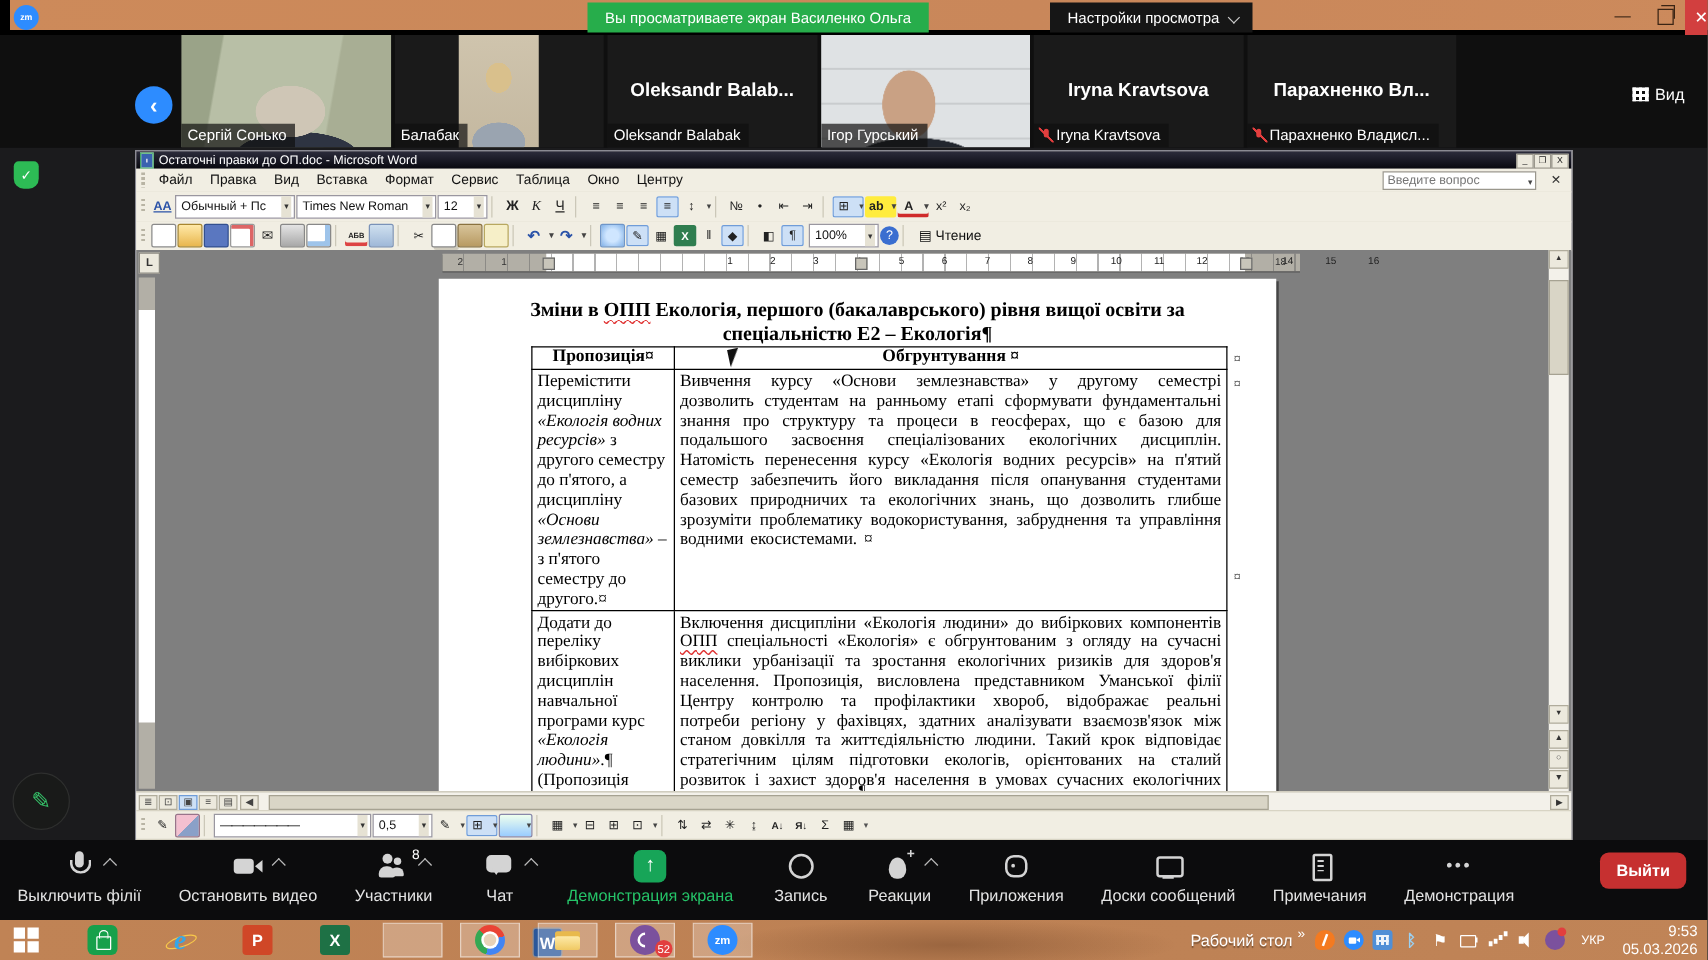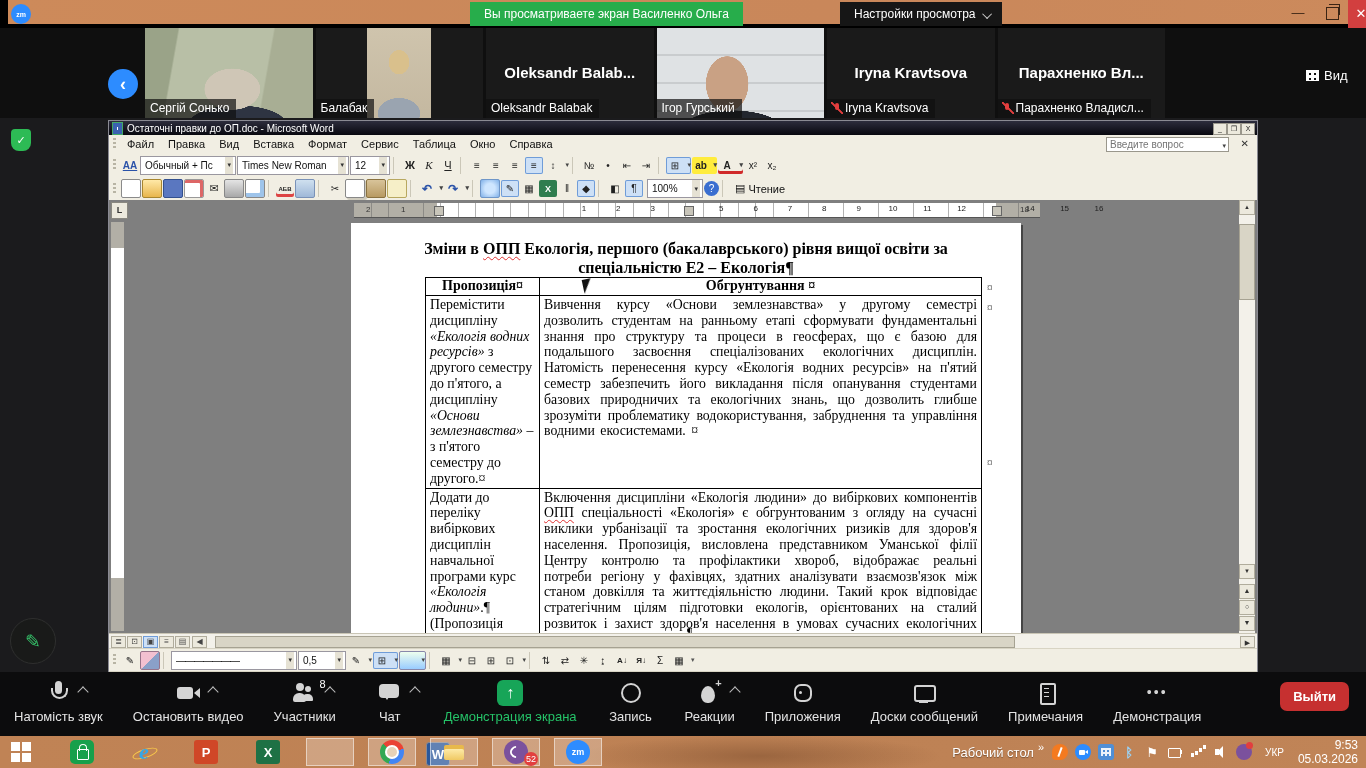--- a/index.html
+++ b/index.html
@@ -373,21 +373,21 @@
         <span style="display:flex;">
 
         <span class="menu-item">Файл</span>
             <span class="menu-item">Правка</span>
             <span class="menu-item">Вид</span>
             <span class="menu-item">Вставка</span>
             <span class="menu-item">Формат</span>
             <span class="menu-item">Сервис</span>
             <span class="menu-item">Таблица</span>
             <span class="menu-item">Окно</span>
-            <span class="menu-item">Справка</span>
+            <span class="menu-item">Центру</span>
           </span>
         <input class="askbox" placeholder="Введите вопрос" style="">
         <span class="ask-caret">▾</span>
         <span class="menu-close">✕</span>
       </div>
 
       <div class="wtb wtb-fmt">
         <span class="handle"></span>
         <span style="display:flex;gap:1px;">
 
@@ -603,21 +603,21 @@
   </div>
 
   <div class="zoombar">
 
       <div class="zbtn">
         <div class="zi-wrap">
           <span class="zi mic"></span>
 
           <span class="chev"></span>
         </div>
-        <div class="zlabel">Натомість звук</div>
+        <div class="zlabel">Выключить філії</div>
       </div>
 
       <div class="zbtn">
         <div class="zi-wrap">
           <span class="zi cam"></span>
 
           <span class="chev"></span>
         </div>
         <div class="zlabel">Остановить видео</div>
       </div>

